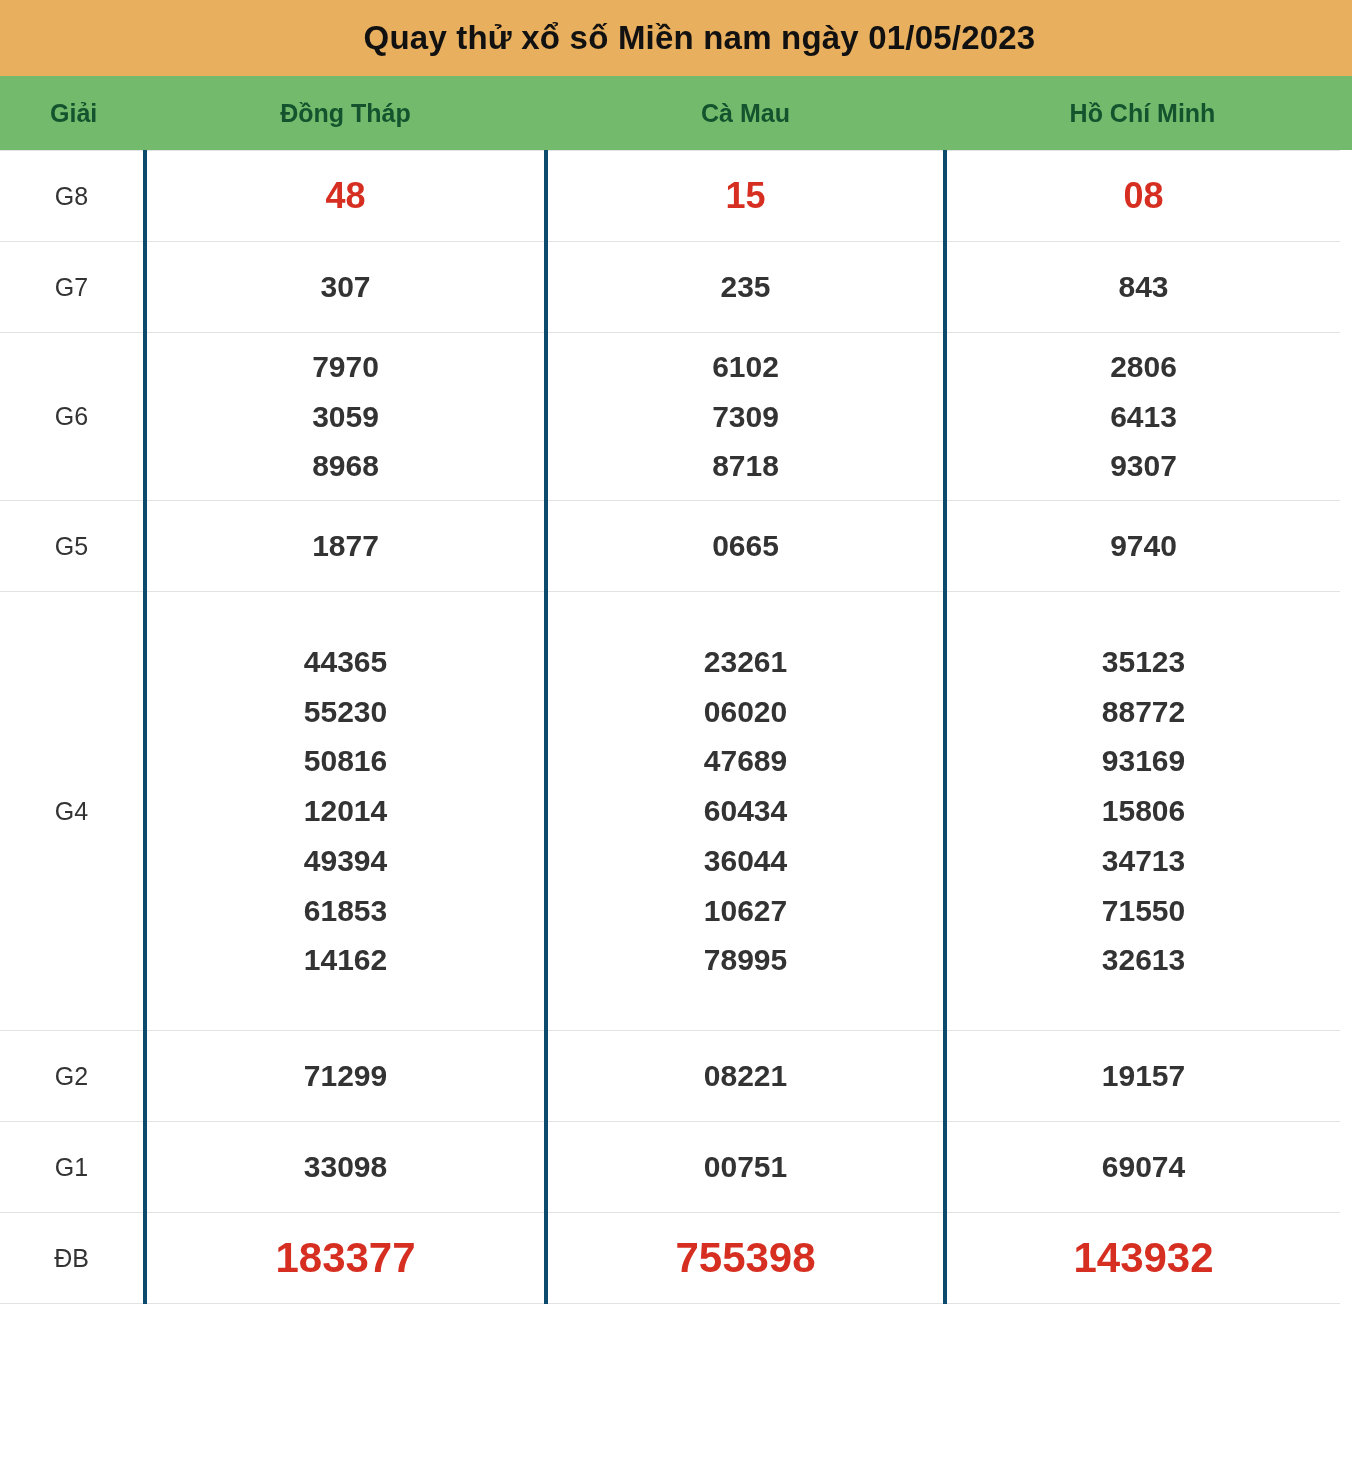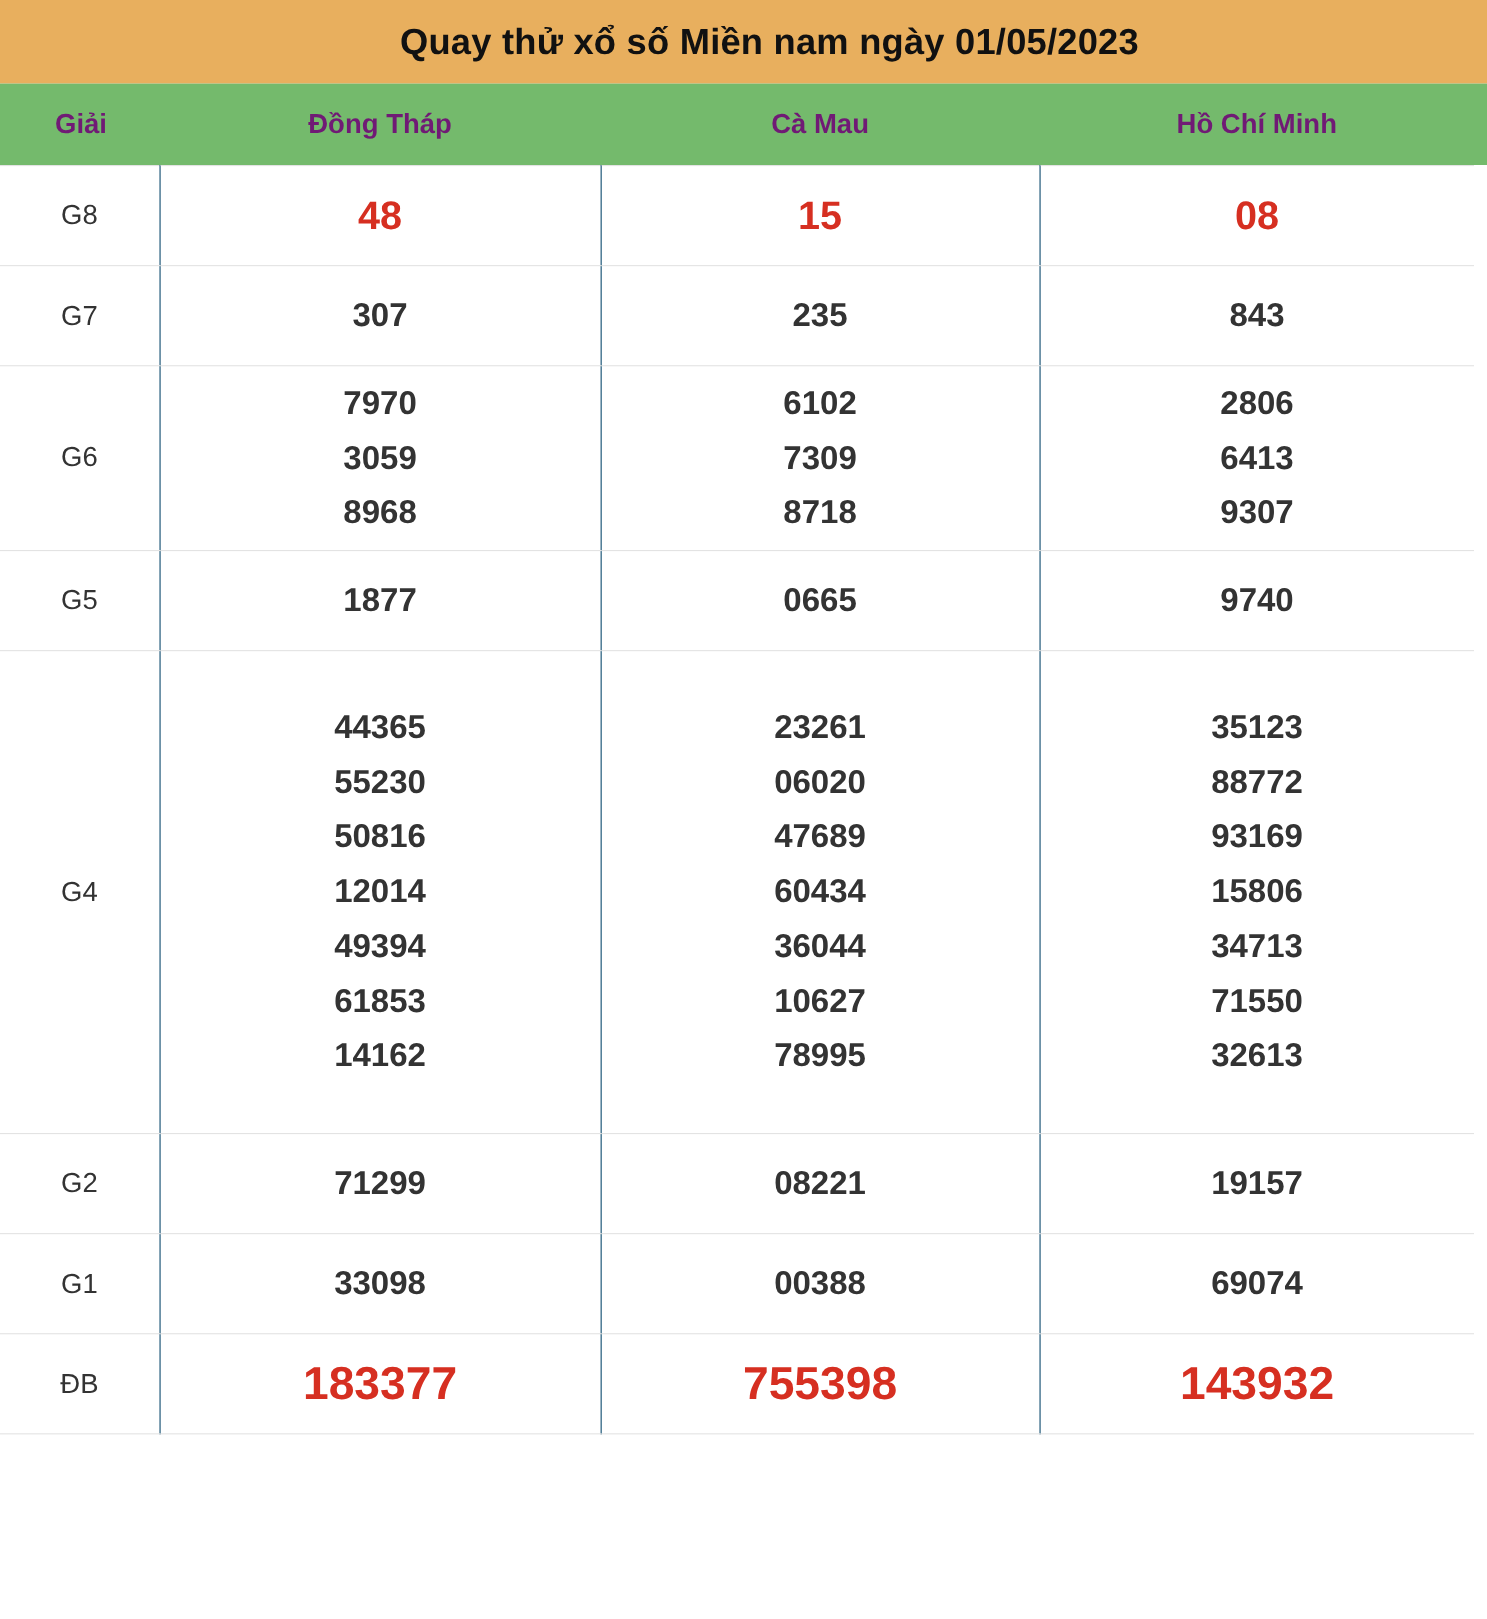--- a/index.html
+++ b/index.html
@@ -41,21 +41,21 @@
   
   .col-header {
     height: 74px;
     background: #74ba6c;
     display: flex;
     align-items: center;
   }
   .col-header .hcell {
     font-size: 25px;
     font-weight: bold;
-    color: #701a75;
+    color: #14532d;
     white-space: nowrap;
   }
   .hcell-prize {
     width: 145px;
     padding-left: 50px;
     box-sizing: border-box;
     text-align: left;
   }
   .hcell-c1 { width: 401px; text-align: center; }
   .hcell-c2 { width: 399px; text-align: center; }
@@ -68,21 +68,21 @@
     table-layout: fixed;
   }
   .results-table col.c-prize { width: 145px; }
   .results-table col.c-a { width: 401px; }
   .results-table col.c-b { width: 399px; }
   .results-table col.c-c { width: 395px; }
 
   .results-table td {
     border: 1px solid #e3e3e3;
     border-left: none;
-    border-right: 1px solid #0c4a6e;
+    border-right: 4px solid #0c4a6e;
     vertical-align: middle;
     padding: 0;
   }
   .results-table tr td:last-child {
     border-right: none;
   }
 
   .prize-label {
     text-align: center;
     font-size: 25px;
@@ -237,21 +237,21 @@
           <td class="num-cell">
             <span class="num-line">19157</span>
           </td>
         </tr>
         <tr class="row-g1">
           <td class="prize-label">G1</td>
           <td class="num-cell">
             <span class="num-line">33098</span>
           </td>
           <td class="num-cell">
-            <span class="num-line">00388</span>
+            <span class="num-line">00751</span>
           </td>
           <td class="num-cell">
             <span class="num-line">69074</span>
           </td>
         </tr>
         <tr class="row-db">
           <td class="prize-label">ĐB</td>
           <td class="num-cell">
             <span class="num-line">183377</span>
           </td>

